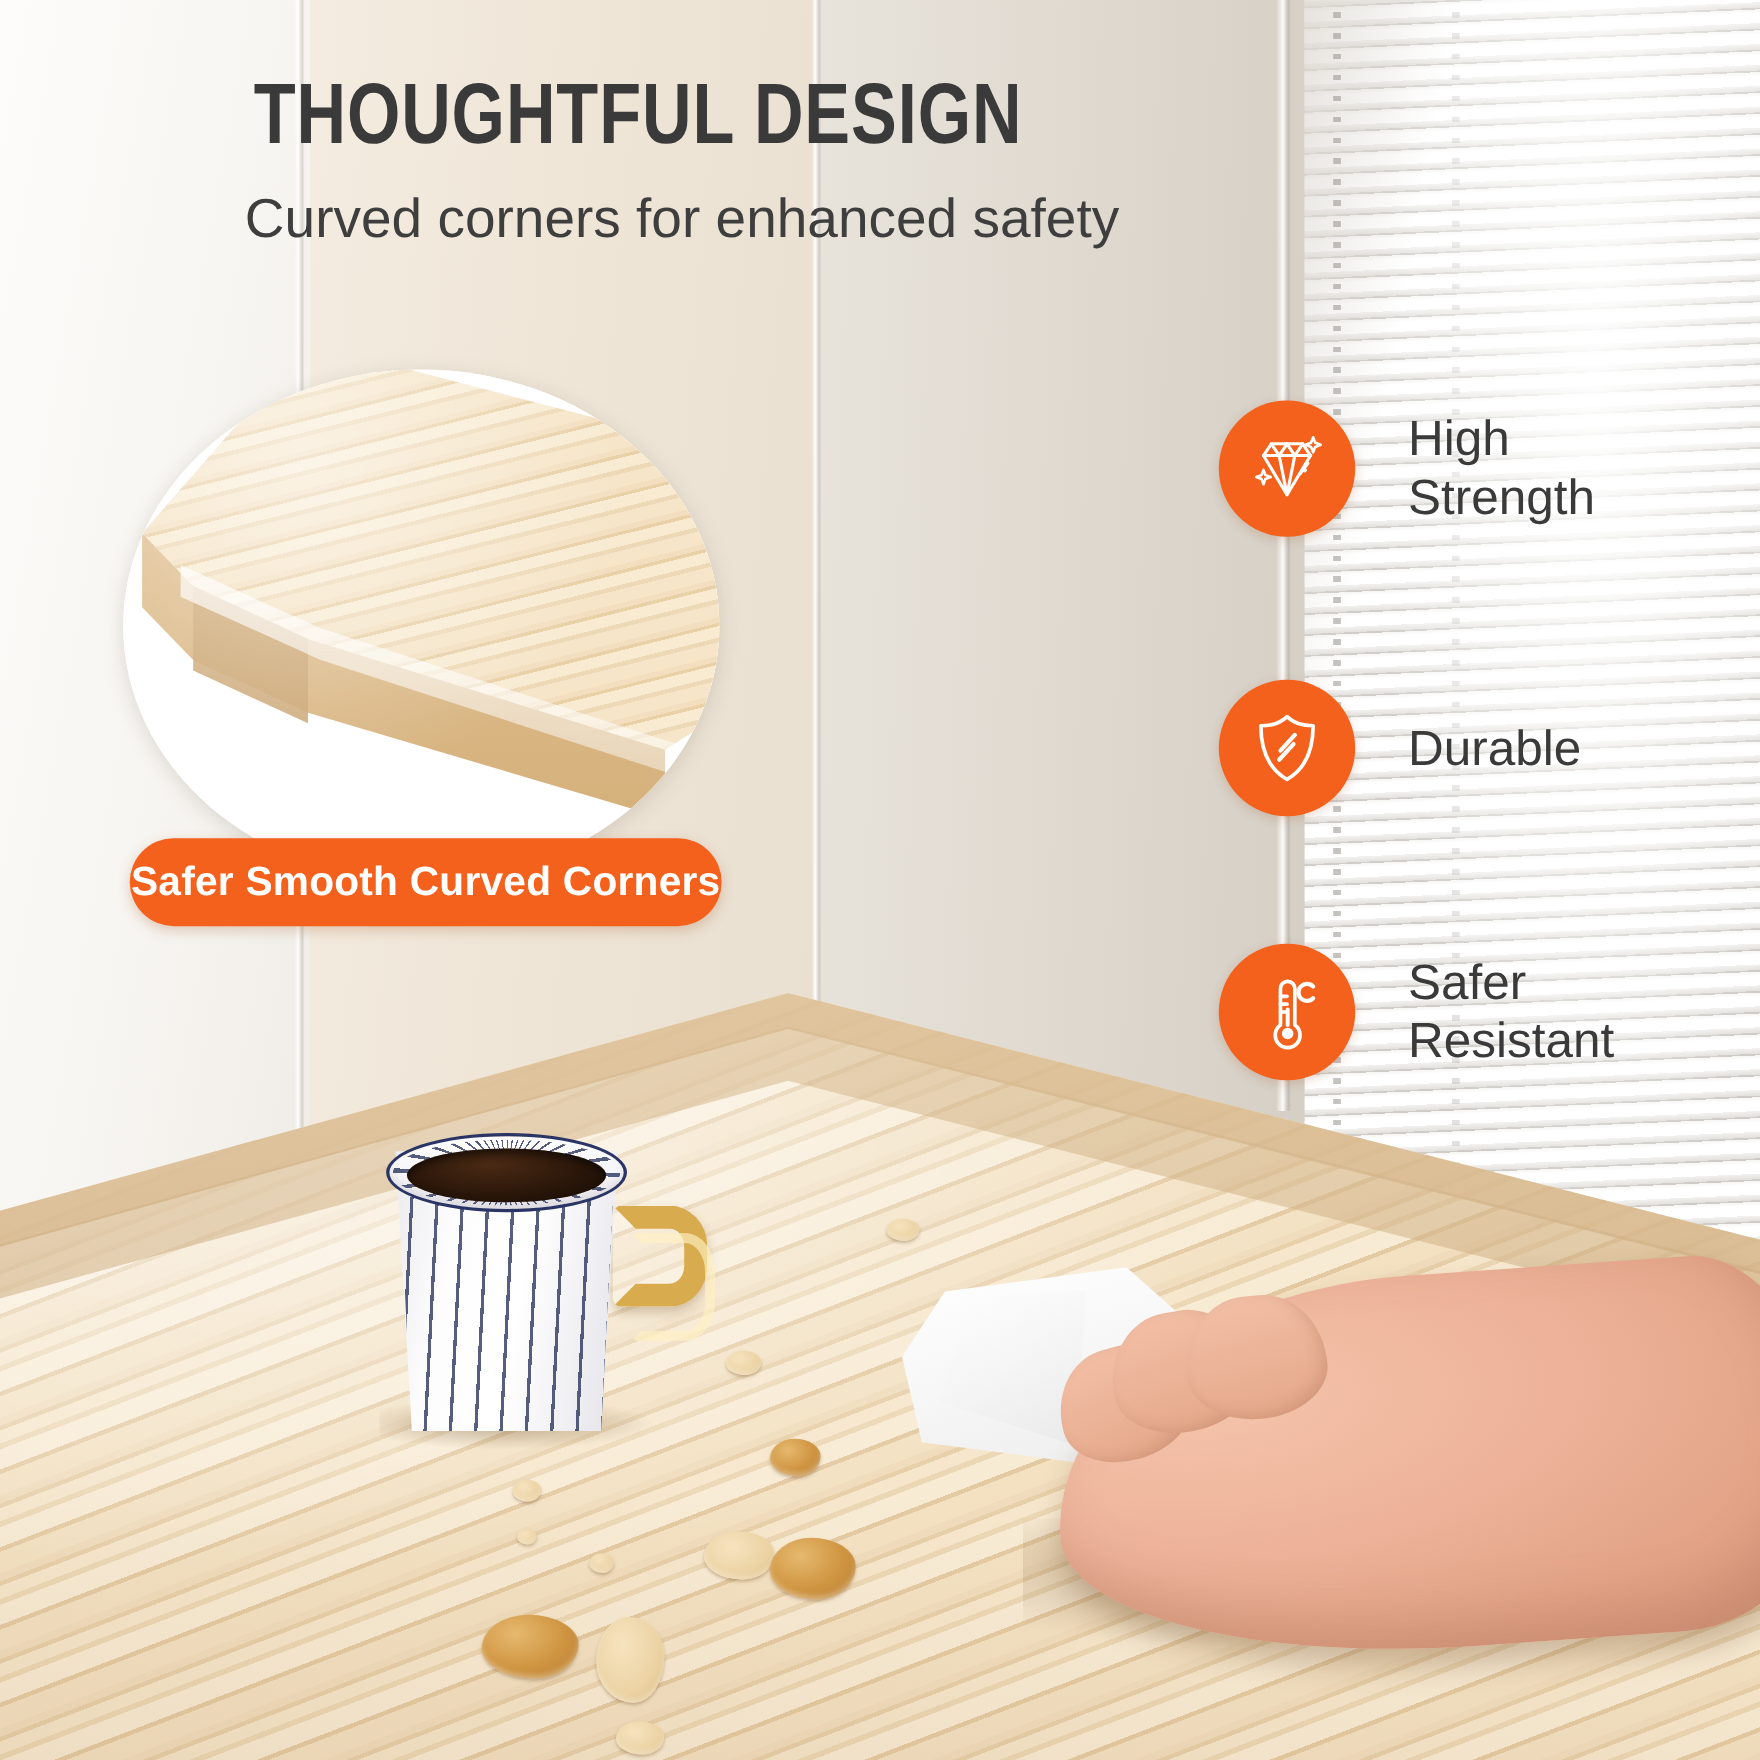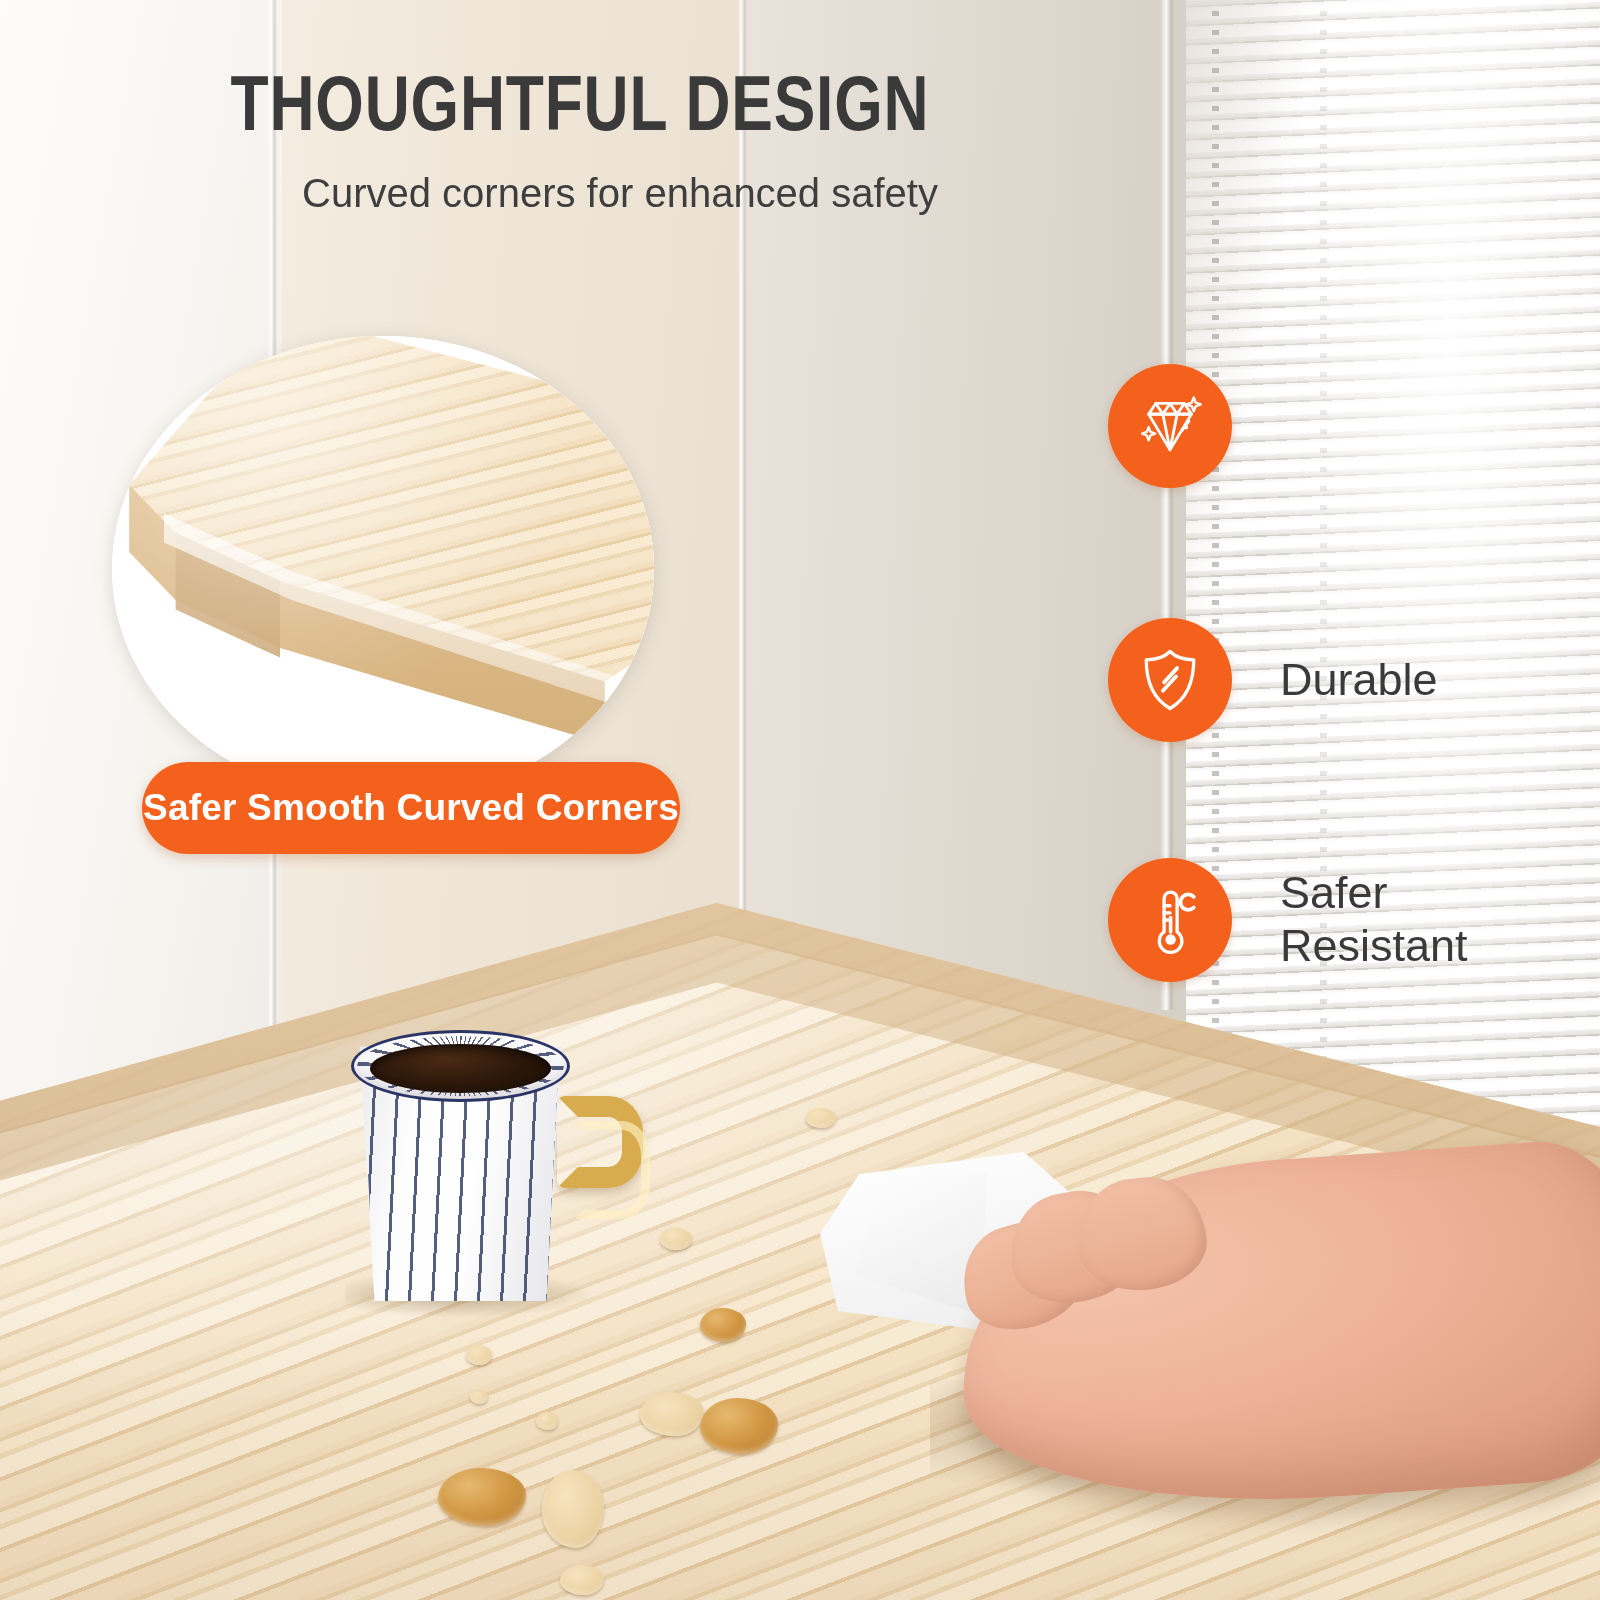--- a/index.html
+++ b/index.html
@@ -218,21 +218,21 @@
     position:absolute; left:0; top:64px; width:1160px;
     text-align:center;
     font-size:78px; line-height:1; letter-spacing:1px;
     font-weight:900; color:#3a3a3a;
     transform:scaleX(.80); transform-origin:50% 50%;
     font-stretch:condensed;
   }
   .subhead{
     position:absolute; left:0; top:170px; width:1240px;
     text-align:center;
-    font-size:40px; line-height:1.15; color:#3e3e3e; font-weight:400;
+    font-size:50px; line-height:1.15; color:#3e3e3e; font-weight:400;
   }
 
   
   .inset{
     position:absolute; left:112px; top:336px; width:542px; height:466px;
     border-radius:50%;
     overflow:hidden;
     background:#ffffff;
     box-shadow:0 4px 18px rgba(120,110,95,.22);
   }
@@ -265,26 +265,25 @@
     background:linear-gradient(180deg,rgba(255,255,255,.95),rgba(255,255,255,.35));
     filter:blur(1px);
   }
   .inset-sheen{
     position:absolute; inset:0;
     background:radial-gradient(ellipse at 30% 18%,rgba(255,255,255,.5),rgba(255,255,255,0) 55%);
   }
 
   
   .pill{
-    position:absolute; left:118px; top:762px; width:538px; height:92px;
+    position:absolute; left:118px; top:762px; width:538px; height:80px;
     background:#f4611c;
     border-radius:54px;
     display:flex; align-items:center; justify-content:center;
     box-shadow:0 4px 12px rgba(160,70,20,.25);
-    margin-left:24px;
   }
   .pill-text{
     color:#fff; font-weight:bold; font-size:37px; line-height:1.13;
     text-align:center; letter-spacing:.2px;
   }
 
   
   .feature{
     position:absolute; display:flex; align-items:center; gap:48px;
   }
@@ -389,20 +388,22 @@
         <path d="M20 13 L26 22 L32 13"></path>
         <path d="M32 13 L38 22 L44 13"></path>
         <path d="M14 22 L50 22"></path>
         <path d="M26 22 L32 52 L38 22"></path>
         <path d="M48 28 L42 36"></path>
         <path d="M45.5 33 l.2 .2" stroke-width="3.2"></path>
         <path d="M52 8 l1.6 4.2 4.2 1.6 -4.2 1.6 -1.6 4.2 -1.6 -4.2 -4.2 -1.6 4.2 -1.6 Z" stroke-width="2"></path>
         <path d="M14 33 l1.5 4 4 1.5 -4 1.5 -1.5 4 -1.5 -4 -4 -1.5 4 -1.5 Z" stroke-width="2"></path>
       </svg>
     </div>
+    <div class="f-label">High
+Strength</div>
   </div>
 
   <div class="feature f-b">
     <div class="badge">
       <svg width="76" height="76" viewBox="0 0 64 64" fill="none" stroke="#fff" stroke-width="2.8" stroke-linecap="round" stroke-linejoin="round">
         <path d="M32 8 C26 14 18 15 12 15 C12 34 18 48 32 56 C46 48 52 34 52 15 C46 15 38 14 32 8 Z"></path>
         <path d="M27 34 L38 22" stroke-width="3.2"></path>
         <path d="M26 41 L37 29" stroke-width="3.2"></path>
       </svg>
     </div>

